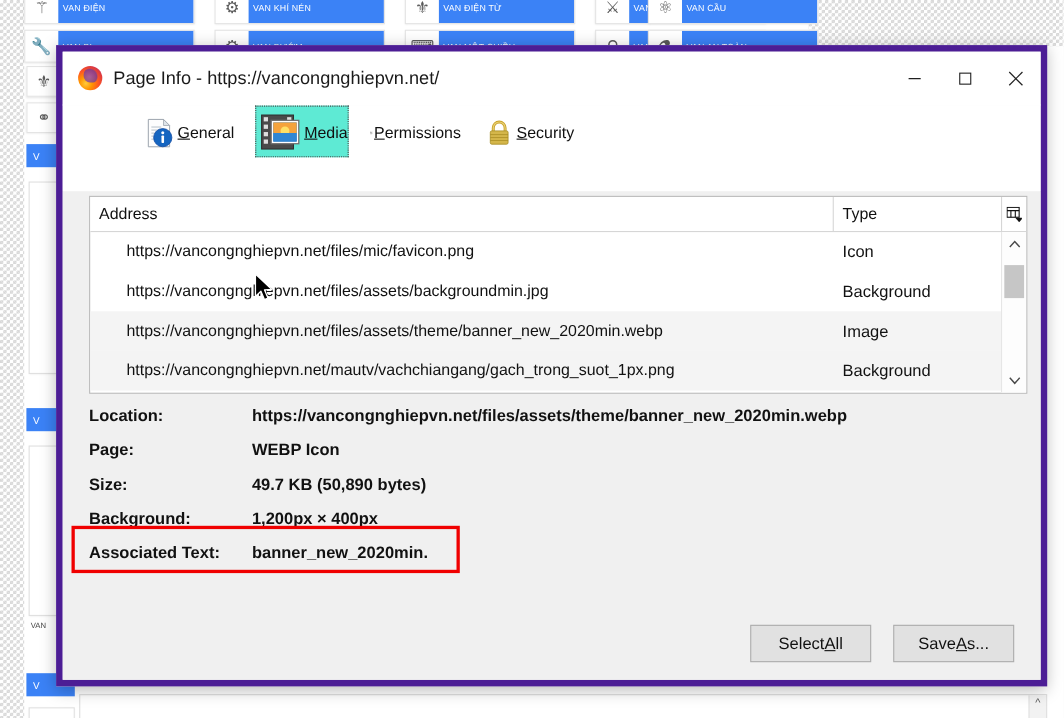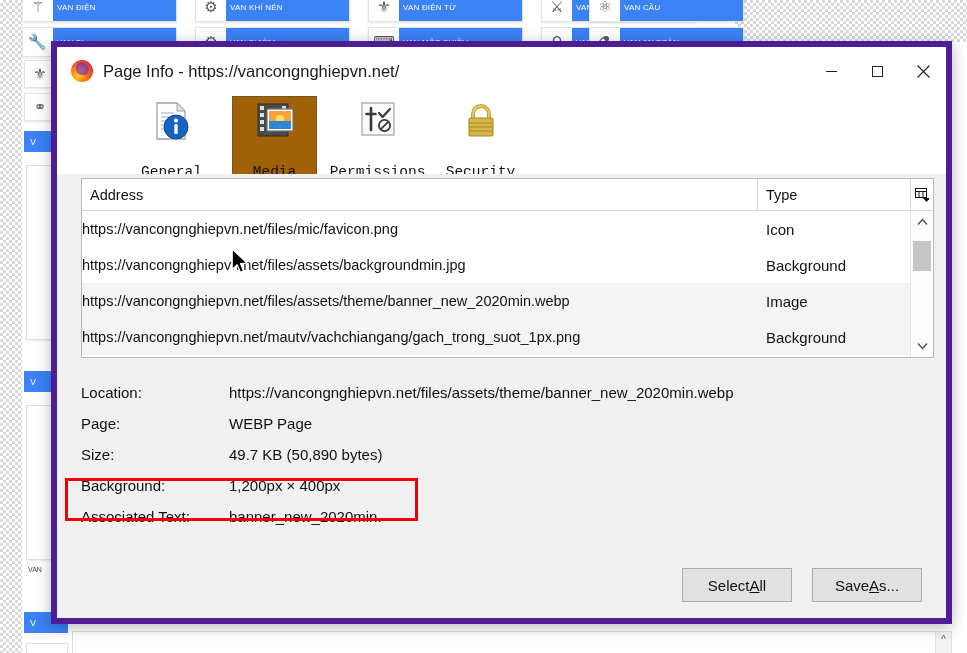--- a/index.html
+++ b/index.html
@@ -151,29 +151,28 @@
     display: flex;
     align-items: flex-start;
     padding-left: 72px;
     gap: 18px;
     flex: 0 0 78px;
   }
   .ptab {
     width: 85px;
     padding-top: 3px;
     display: flex;
-    flex-direction: column;
+    flex-direction: row;
     align-items: center;
-    gap: 22px;
+    gap: 1px;
     cursor: default;
     border: 1px dotted transparent;
-    font-family: Liberation Mono, monospace;
   }
   .ptab.selected {
-    background: #a16207;
+    background: #5eead4;
     border: 1px dotted #4b4b4b;
   }
   .ptab .tlabel {
     font-size: 14.5px;
     color: #111;
   }
   .ptab .tlabel u { text-decoration: underline; }
   .ticon { width: 44px; height: 42px; }
 
   
@@ -224,20 +223,21 @@
   #list-rows { flex: 1 1 auto; }
   .mrow {
     height: 36px;
     display: flex;
     align-items: center;
     cursor: default;
   }
   .mrow.alt { background: #f4f4f4; }
   .mrow .c-addr {
     width: 676px;
+    padding-left: 33px;
     font-size: 14.5px;
     color: #111;
     white-space: nowrap; overflow: hidden;
   }
   .mrow .c-type {
     flex: 1 1 auto;
     padding-left: 8px;
     font-size: 15px;
     color: #111;
     white-space: nowrap;
@@ -268,21 +268,22 @@
 
   
   #detail-area {
     position: absolute;
     left: 24px; top: 196px;
     width: 853px;
   }
   .drow {
     height: 31px;
     display: flex;
-    align-items: flex-end;
+    align-items: flex-start;
+    font-weight: bold;
   }
   .dlabel {
     width: 148px;
     font-size: 15px;
     color: #111;
   }
   .dvalue {
     font-size: 15px;
     color: #111;
     white-space: nowrap;
@@ -550,21 +551,21 @@
         </div>
       </div>
 
       <div id="detail-area">
         <div class="drow">
           <div class="dlabel">Location:</div>
           <div class="dvalue">https://vancongnghiepvn.net/files/assets/theme/banner_new_2020min.webp</div>
         </div>
         <div class="drow">
           <div class="dlabel">Page:</div>
-          <div class="dvalue">WEBP Page</div>
+          <div class="dvalue">WEBP Icon</div>
         </div>
         <div class="drow">
           <div class="dlabel">Size:</div>
           <div class="dvalue">49.7 KB (50,890 bytes)</div>
         </div>
         <div class="drow">
           <div class="dlabel">Background:</div>
           <div class="dvalue">1,200px × 400px</div>
         </div>
         <div class="drow">

